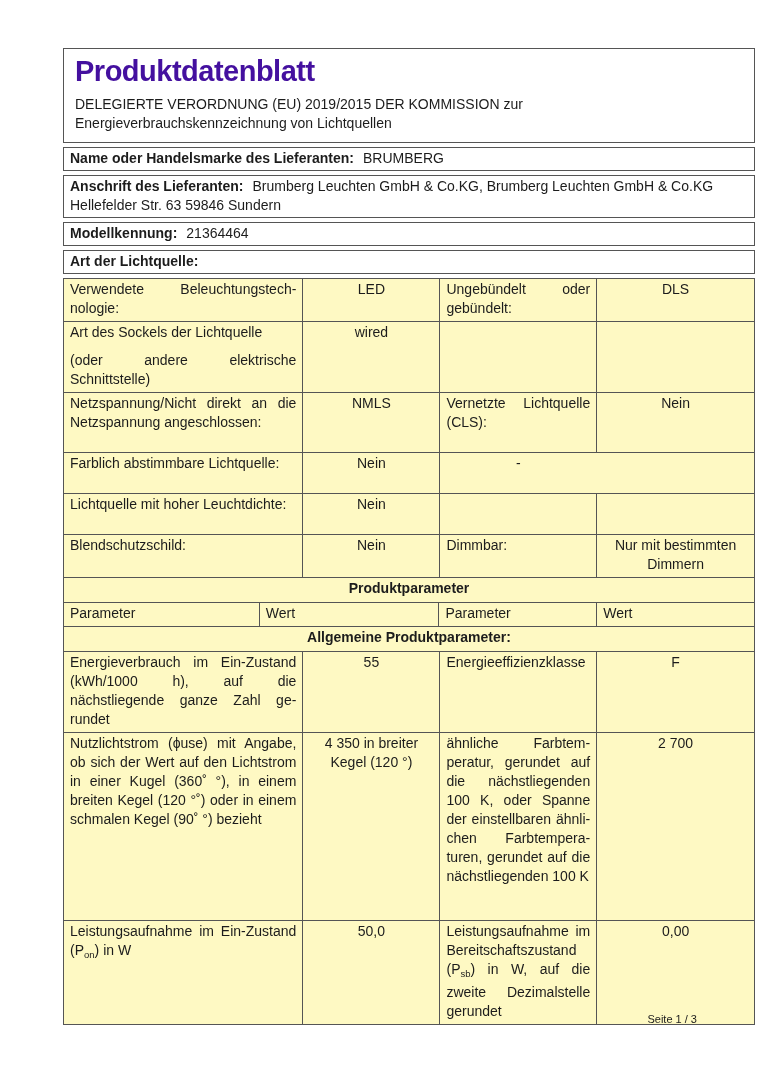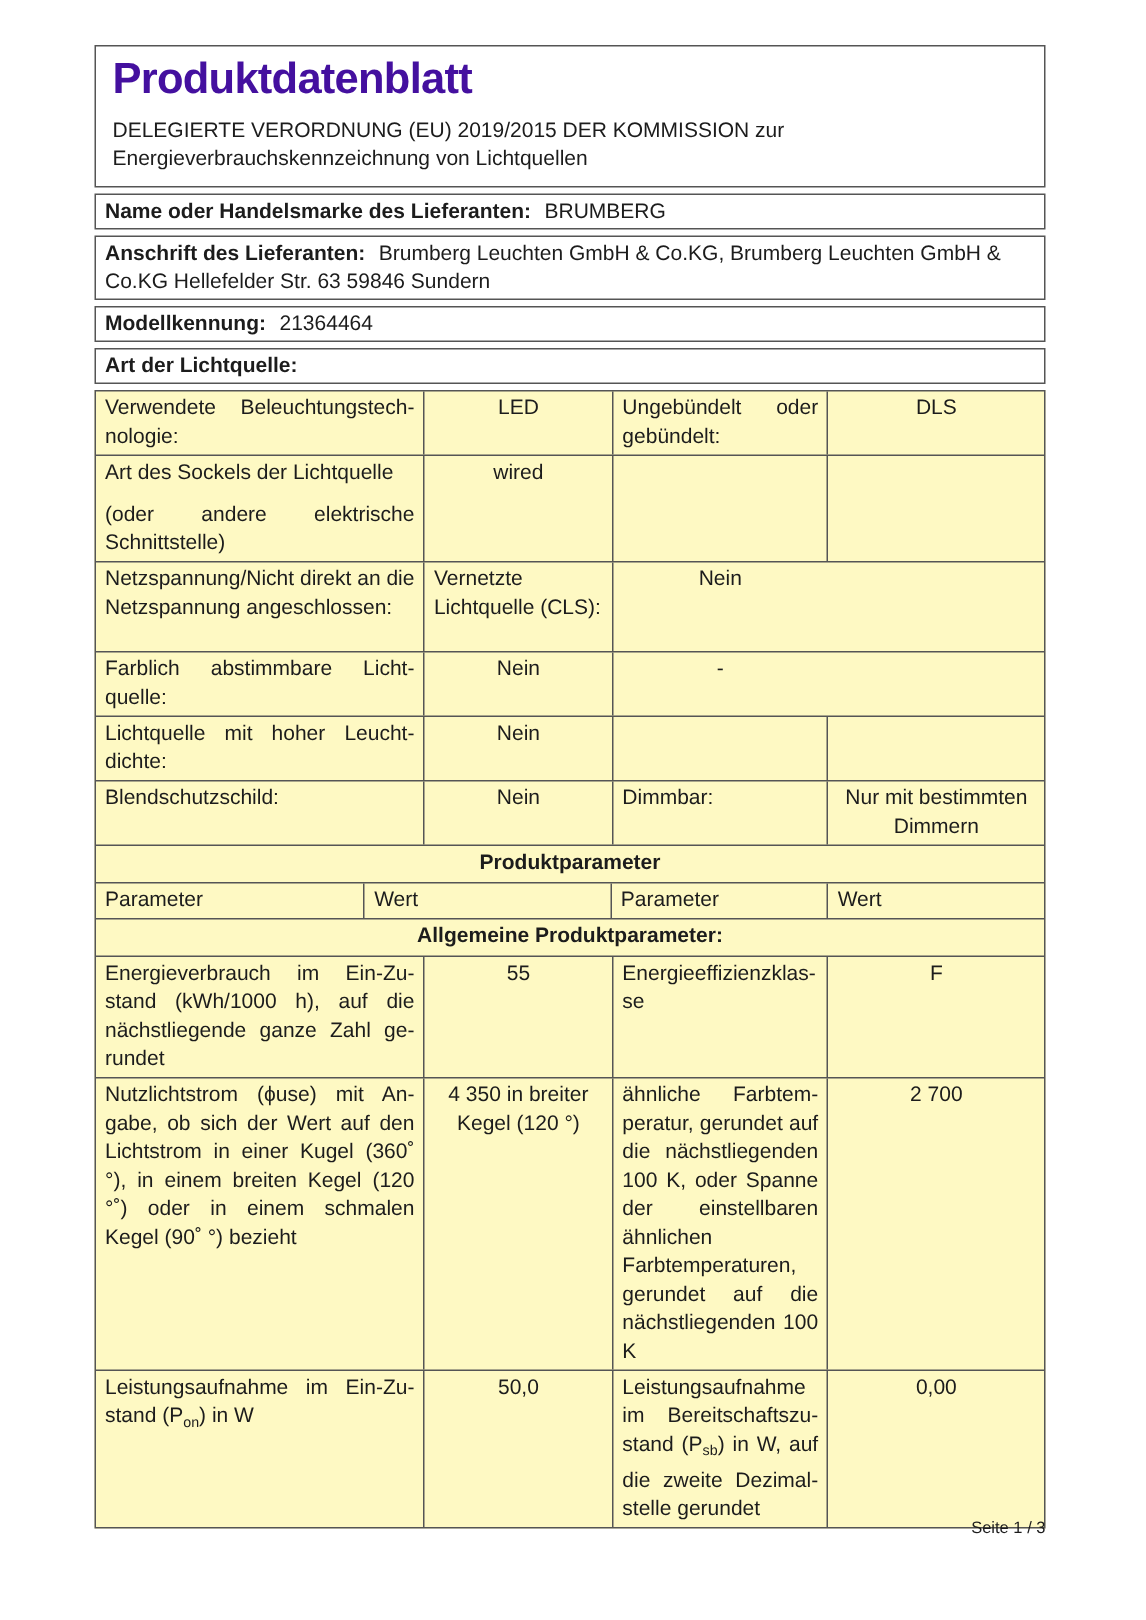--- a/index.html
+++ b/index.html
@@ -4,21 +4,21 @@
 <style>
   html,body{margin:0;padding:0;background:#ffffff;}
   .page{
     position:relative;
     width:764px;height:1080px;
     background:#ffffff;
     font-family:"Liberation Sans", sans-serif;
     color:#1c1c1c;
     overflow:hidden;
   }
-  .content{position:absolute;left:63px;top:30px;width:634px;}
+  .content{position:absolute;left:63px;top:48px;width:692px;}
   .box{
     box-sizing:border-box;
     border:1.5px solid #555;
     margin-bottom:4px;
     background:#fff;
   }
   .header-box{padding:5px 11px 9px 11px;}
   .doc-title{
     margin:0 0 7px 0;
     font-size:29px;
@@ -127,20 +127,21 @@
           <div>Art des Sockels der Lichtquelle</div>
           <div class="para2">(oder andere elektrische Schnittstelle)</div>
         </div>
         <div class="td val">wired</div>
         <div class="td param"></div>
         <div class="td val"></div>
       </div>
 
       <div class="tr r3">
         <div class="td param">Netzspannung/Nicht direkt an die Netzspannung angeschlos­sen:</div>
+        <div class="td val">NMLS</div>
         <div class="td param">Vernetzte Lichtquel­le (CLS):</div>
         <div class="td val">Nein</div>
       </div>
 
       <div class="tr r4">
         <div class="td param">Farblich abstimmbare Licht­quelle:</div>
         <div class="td val">Nein</div>
         <div class="td val">-</div>
       </div>
 

